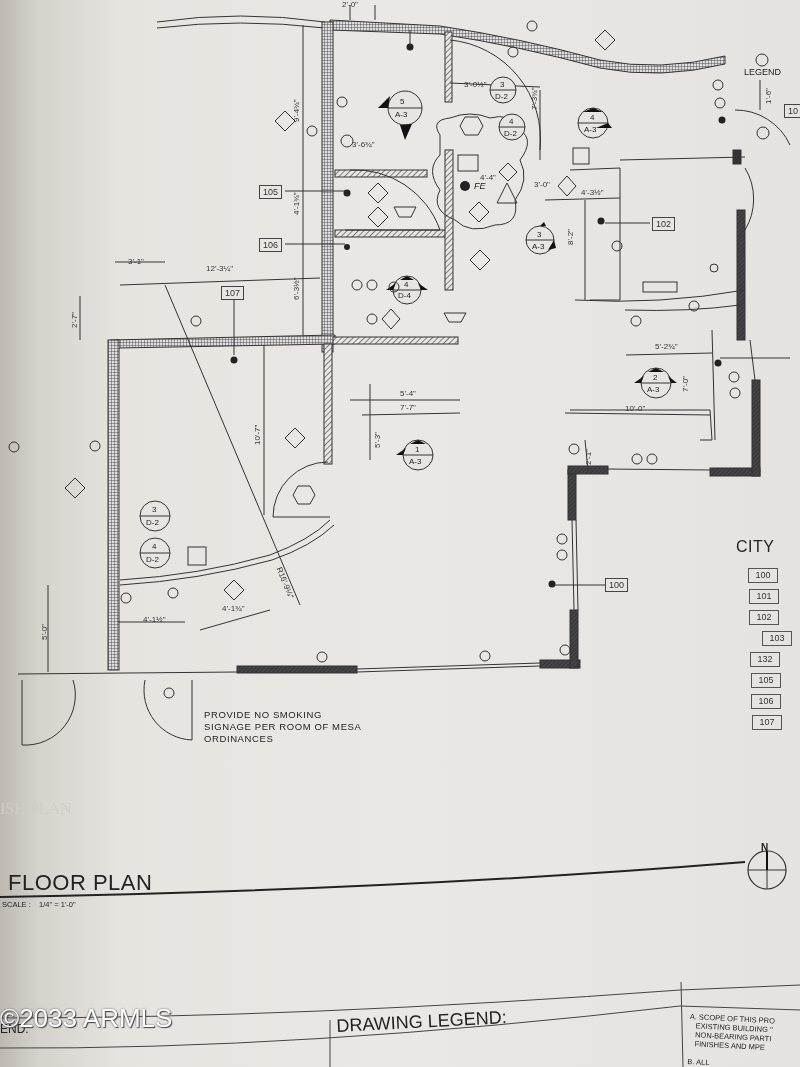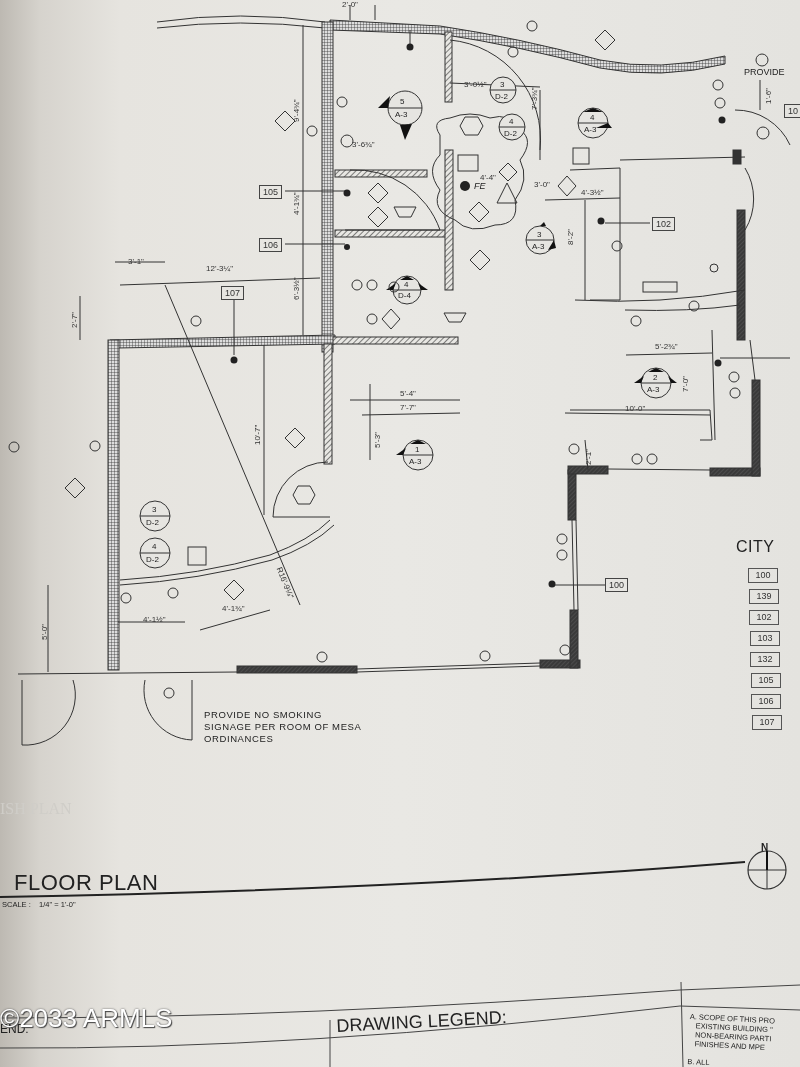--- a/index.html
+++ b/index.html
@@ -1,26 +1,26 @@
 <!DOCTYPE html>
 <html><head>
 <meta charset="utf-8">
 <style>
   html,body{margin:0;padding:0;}
   body{width:800px;height:1067px;overflow:hidden;background:#d9d7d2;font-family:"Liberation Sans",sans-serif;}
   .sheet{position:relative;width:800px;height:1067px;background:linear-gradient(90deg,#bdb9b2 0px,#d6d3cd 40px,#e6e4df 120px,#e9e8e4 400px,#e4e3df 800px);overflow:hidden;}
   svg.plan{position:absolute;left:0;top:0;width:800px;height:1067px;}
   .t{position:absolute;color:#222;white-space:nowrap;}
-  .title{font-size:22px;left:14px;top:870px;letter-spacing:0.5px;text-align:right;}
+  .title{font-size:22px;left:8px;top:870px;letter-spacing:0.5px;text-align:right;}
   .scale{font-size:7.5px;left:2px;top:900px;}
   .note{font-size:9.5px;left:204px;top:709px;line-height:12px;letter-spacing:0.6px;white-space:pre;}
   .room-head{font-size:16px;left:736px;top:538px;letter-spacing:0.5px;}
   .room-list{position:absolute;left:748px;top:568px;}
   .room-tag{display:block;width:28px;height:13px;border:1px solid #555;font-size:9px;text-align:center;line-height:13px;color:#333;margin-bottom:6px;background:transparent;}
-  .room-tag:nth-child(2){margin-left:1px}.room-tag:nth-child(3){margin-left:1px}.room-tag:nth-child(4){margin-left:2px}
+  .room-tag:nth-child(2){margin-left:1px}.room-tag:nth-child(3){margin-left:1px}.room-tag:nth-child(4){margin-left:14px}
   .room-tag:nth-child(5){margin-left:2px}.room-tag:nth-child(6){margin-left:3px}.room-tag:nth-child(7){margin-left:3px}.room-tag:nth-child(8){margin-left:4px}
   .legend-left{font-size:12px;left:0px;top:1022px;}
   .legend-mid{font-size:18px;left:336px;top:1016px;transform:rotate(-3deg);transform-origin:left top;}
   .scope{font-size:7.5px;left:690px;top:1012px;line-height:9px;white-space:pre;transform:rotate(3deg);transform-origin:left top;}
   .watermark{font-size:26px;left:0px;top:1003px;color:#fff;text-shadow:0 0 2px #555, 1px 1px 1px #444;}
   .ghost{font-size:16px;left:0;top:800px;color:#cfcdc8;font-family:Liberation Serif, serif;}
   .north{font-size:10px;font-weight:bold;left:761px;top:842px;}
   .tag{position:absolute;border:1px solid #444;font-size:9px;color:#333;text-align:center;line-height:12px;height:12px;padding:0 3px;}
   .dim{position:absolute;font-size:8px;color:#333;white-space:nowrap;}
   .v{transform:rotate(-90deg);transform-origin:left top;}
@@ -265,21 +265,21 @@
   <path d="M681 982 L683 1067" stroke="#444"></path>
 </svg>
 
 <div class="tag" style="left:259px;top:185px;">105</div>
 <div class="tag" style="left:259px;top:238px;">106</div>
 <div class="tag" style="left:221px;top:286px;">107</div>
 <div class="tag" style="left:652px;top:217px;">102</div>
 <div class="tag" style="left:605px;top:578px;">100</div>
 <div class="tag" style="left:784px;top:104px;">10</div>
 
-<div class="t" style="left:744px;top:67px;font-size:9px;">PROVIDE</div>
+<div class="t" style="left:744px;top:67px;font-size:9px;">LEGEND</div>
 <div class="t" style="left:474px;top:181px;font-size:9px;font-style:italic;">FE</div>
 
 <div class="dim" style="left:342px;top:0px;">2'-0"</div>
 <div class="dim v" style="left:292px;top:122px;">9'-4¾"</div>
 <div class="dim" style="left:352px;top:140px;">3'-6¾"</div>
 <div class="dim v" style="left:292px;top:215px;">4'-1¾"</div>
 <div class="dim v" style="left:292px;top:300px;">6'-3½"</div>
 <div class="dim" style="left:128px;top:257px;">3'-1"</div>
 <div class="dim" style="left:206px;top:264px;">12'-3¼"</div>
 <div class="dim v" style="left:70px;top:328px;">2'-7"</div>
@@ -325,21 +325,21 @@
 <div class="t" style="left:152px;top:542px;font-size:8px;">4</div>
 <div class="t" style="left:146px;top:555px;font-size:8px;">D-2</div>
 
 <div class="t note">PROVIDE NO SMOKING
 SIGNAGE PER ROOM OF MESA
 ORDINANCES</div>
 
 <div class="t room-head">CITY</div>
 <div class="room-list">
   <span class="room-tag">100</span>
-  <span class="room-tag">139</span>
+  <span class="room-tag">101</span>
   <span class="room-tag">102</span>
   <span class="room-tag">103</span>
   <span class="room-tag">132</span>
   <span class="room-tag">105</span>
   <span class="room-tag">106</span>
   <span class="room-tag">107</span>
 </div>
 
 <div class="t ghost">ISH PLAN</div>
 <div class="t title">FLOOR PLAN</div>

